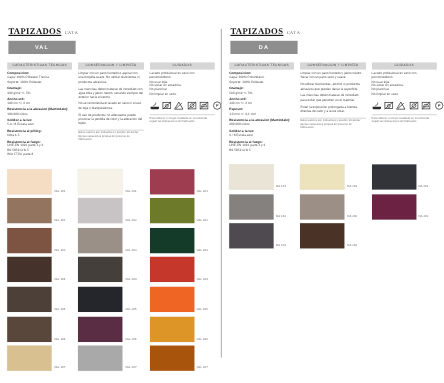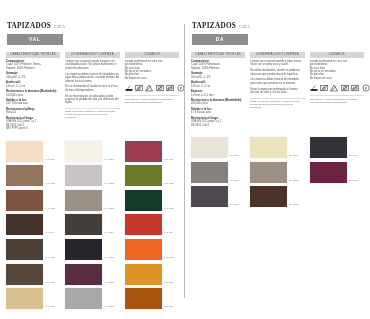--- a/index.html
+++ b/index.html
@@ -50,20 +50,21 @@
     align-items: baseline;
     gap: 3px;
     margin: 0 0 4px 1px;
   }
   .brand-title {
     font-size: 7.2px;
     font-weight: bold;
     letter-spacing: 0.3px;
     color: #1b1b1b;
     font-family: "Liberation Serif", serif;
+    text-decoration: underline;
   }
   .brand-sub {
     font-size: 3.6px;
     color: #5c5c5c;
     letter-spacing: 0.2px;
     font-family: "Liberation Serif", serif;
   }
 
   
   .collection-tag {

